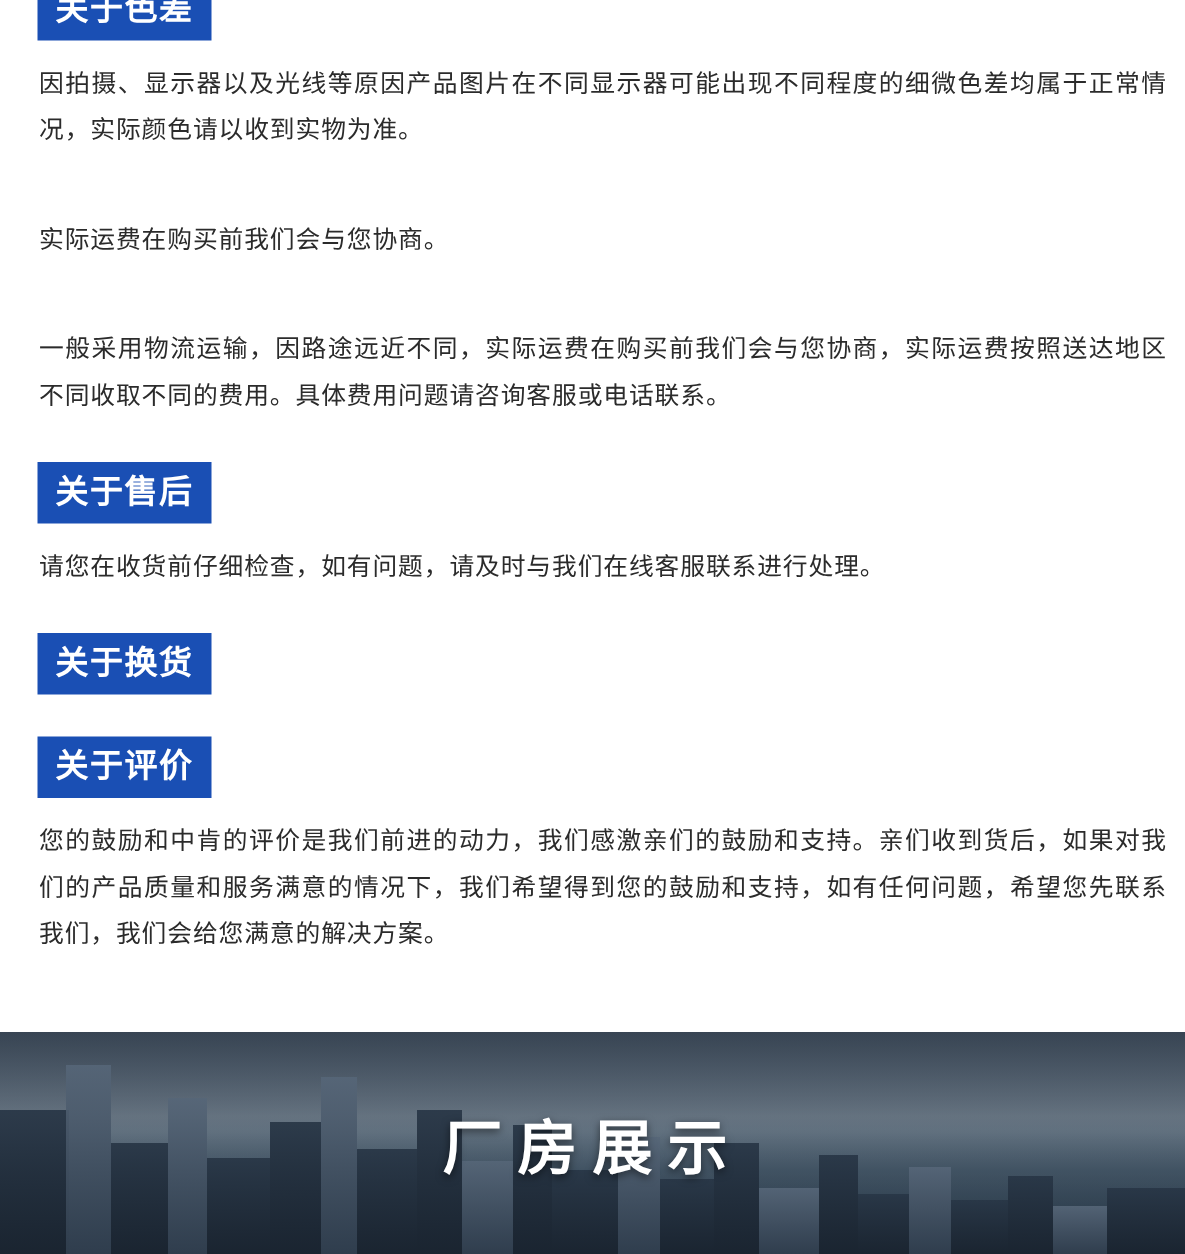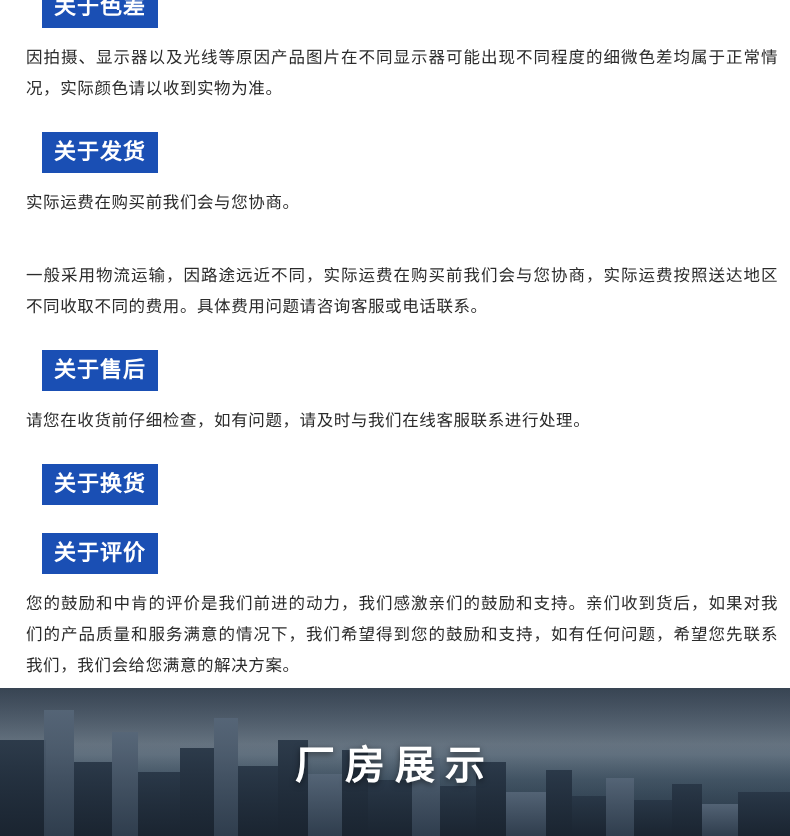--- a/index.html
+++ b/index.html
@@ -30,21 +30,21 @@
     color: #ffffff;
     font-size: 22px;
     font-weight: bold;
     line-height: 1;
     padding: 9px 12px 10px 12px;
     letter-spacing: 1px;
     margin: 0;
   }
 
   .tag-wrap {
-    padding-left: 42px;
+    padding-left: 25px;
     text-decoration: underline;
   }
 
   
   .tag-first {
     margin-top: -22px;
   }
 
   .para {
     font-size: 16.5px;
@@ -113,23 +113,20 @@
 
 <div id="page">
 
   <div class="tag-wrap">
     <span class="tag tag-first">关于色差</span>
   </div>
   <p class="para">因拍摄、显示器以及光线等原因产品图片在不同显示器可能出现不同程度的细微色差均属于正常情况，实际颜色请以收到实物为准。</p>
 
   <div class="gap-md"></div>
 
-  <div class="tag-wrap">
-    <span class="tag">关于发货</span>
-  </div>
   <p class="para">实际运费在购买前我们会与您协商。</p>
 
   <div class="gap-md"></div>
 
   <p class="para">一般采用物流运输，因路途远近不同，实际运费在购买前我们会与您协商，实际运费按照送达地区不同收取不同的费用。具体费用问题请咨询客服或电话联系。</p>
 
   <div class="gap-md"></div>
 
   <div class="tag-wrap">
     <span class="tag">关于售后</span>

